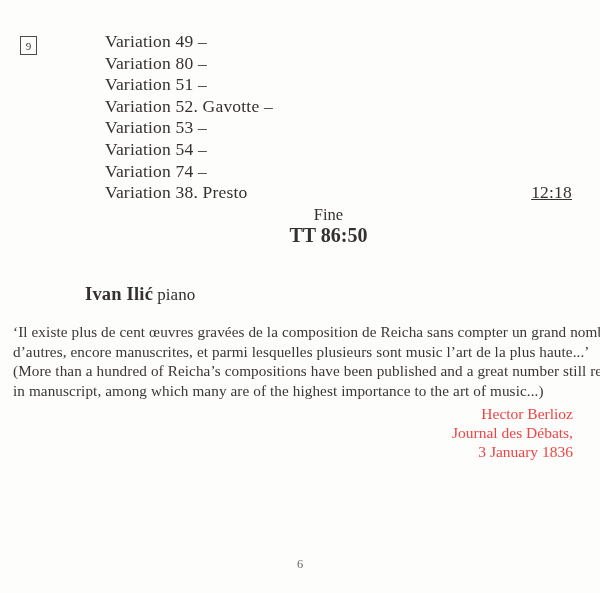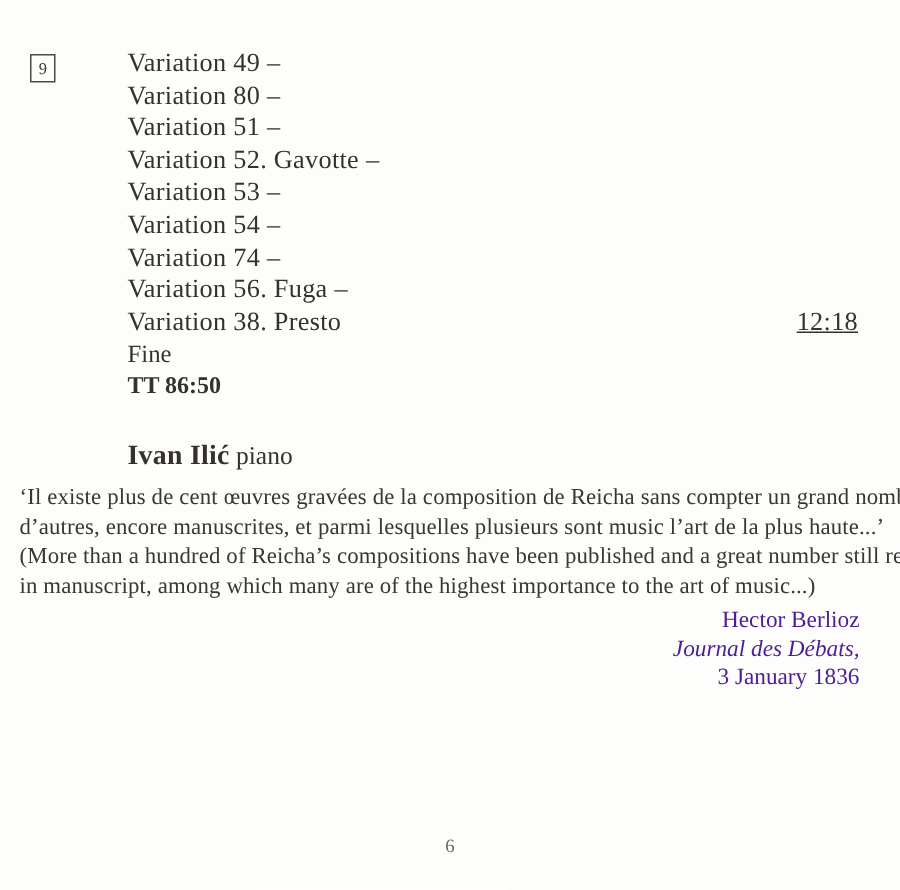--- a/index.html
+++ b/index.html
@@ -37,36 +37,37 @@
     top: 31px;
     width: 487px;
   }
   .track-row {
     display: flex;
     justify-content: space-between;
     align-items: baseline;
     line-height: 21.6px;
     font-size: 17.5px;
     letter-spacing: 0.2px;
+    margin-left: 20px;
   }
   .track-title { white-space: nowrap; }
   .track-time  { white-space: nowrap; text-decoration: underline; }
   .totals-line {
-    text-align: left;
+    text-align: center;
     line-height: 21.6px;
     font-size: 16.5px;
   }
   .totals-line.total-time {
     font-weight: bold;
-    font-size: 16px;
+    font-size: 20px;
   }
   .performer {
     position: absolute;
     left: 85px;
-    top: 294px;
+    top: 284px;
     font-size: 17px;
     white-space: nowrap;
   }
   .performer-name {
     font-weight: bold;
     font-size: 18.5px;
     letter-spacing: 0.2px;
   }
   .performer-instrument {
     font-size: 17px;
@@ -84,23 +85,23 @@
     white-space: nowrap;
     color: #3a3633;
   }
   .attribution {
     position: absolute;
     right: 27px;
     top: 404px;
     text-align: right;
     font-size: 15.5px;
     line-height: 19px;
-    color: #4c1d95;
+    color: #ef4444;
   }
-  .attribution .source { font-style: italic; }
+  .attribution .source { }
   .page-number {
     position: absolute;
     left: 0;
     top: 557px;
     width: 100%;
     text-align: center;
     font-size: 12.5px;
     color: #6b6661;
   }
 </style>
@@ -137,24 +138,20 @@
         </div>
         <div class="track-row">
           <span class="track-title">Variation 54 –</span>
           <span class="track-time"></span>
         </div>
         <div class="track-row">
           <span class="track-title">Variation 74 –</span>
           <span class="track-time"></span>
         </div>
         <div class="track-row">
-          <span class="track-title">Variation 56. Fuga –</span>
-          <span class="track-time"></span>
-        </div>
-        <div class="track-row">
           <span class="track-title">Variation 38. Presto</span>
           <span class="track-time">12:18</span>
         </div>
       </div>
     <div class="totals-line">Fine</div>
     <div class="totals-line total-time">TT 86:50</div>
   </div>
 
   <div class="performer">
     <span class="performer-name">Ivan Ilić</span>

